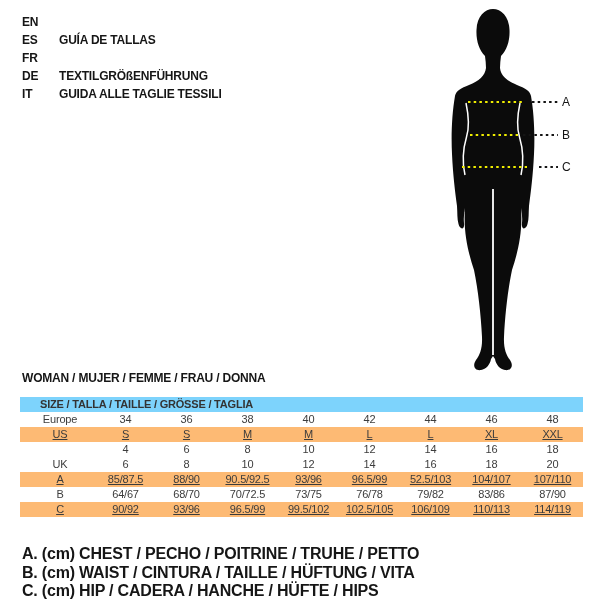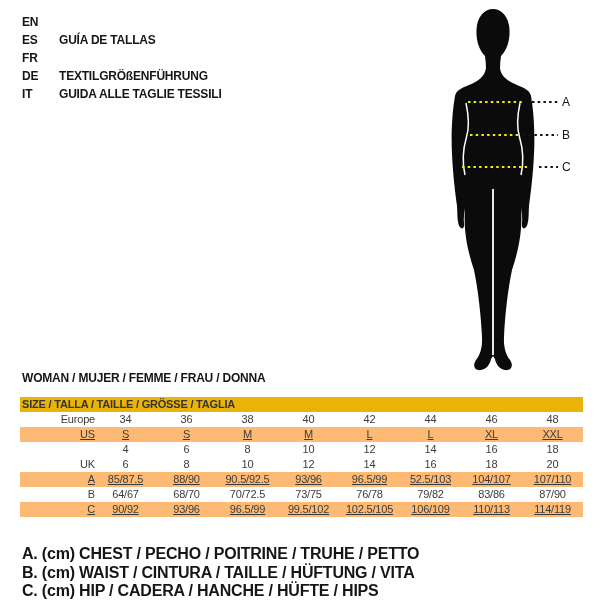--- a/index.html
+++ b/index.html
@@ -15,26 +15,26 @@
   .lang-text{white-space:nowrap;}
   
   .figure{position:absolute;left:410px;top:7px;width:162px;height:372px;}
   .measure-label{font-family:"Liberation Sans",sans-serif;font-size:12px;fill:#141414;}
   
   .woman-heading{position:absolute;left:22px;top:371px;font-size:12px;
     font-weight:bold;letter-spacing:-0.2px;color:#161616;white-space:nowrap;}
   
   .size-table{position:absolute;left:20px;top:397px;width:563px;font-size:11px;
     letter-spacing:-0.2px;color:#3c3c3c;}
-  .t-header{height:15px;line-height:15px;background:#eab308;color:#333333;
-    font-weight:bold;font-size:11px;padding-left:2px;}
+  .t-header{height:15px;line-height:15px;background:#7dd3fc;color:#333333;
+    font-weight:bold;font-size:11px;padding-left:20px;}
   table.grid{border-collapse:collapse;width:100%;table-layout:fixed;}
   table.grid td{height:15px;padding:0;line-height:15px;text-align:center;
     font-size:11px;white-space:nowrap;overflow:visible;}
-  table.grid td.rowlabel{text-align:right;padding-left:5px;width:70px;}
+  table.grid td.rowlabel{text-align:center;padding-left:5px;width:70px;}
   tr.shade td{background:#fdba74;text-decoration:underline;}
   
   .legend{position:absolute;left:22px;top:545px;}
   .legend-row{height:18.5px;line-height:18.5px;font-size:16px;font-weight:bold;
     letter-spacing:-0.2px;color:#161616;white-space:nowrap;}
 </style>
 </head>
 <body>
 
 <div class="stage">

